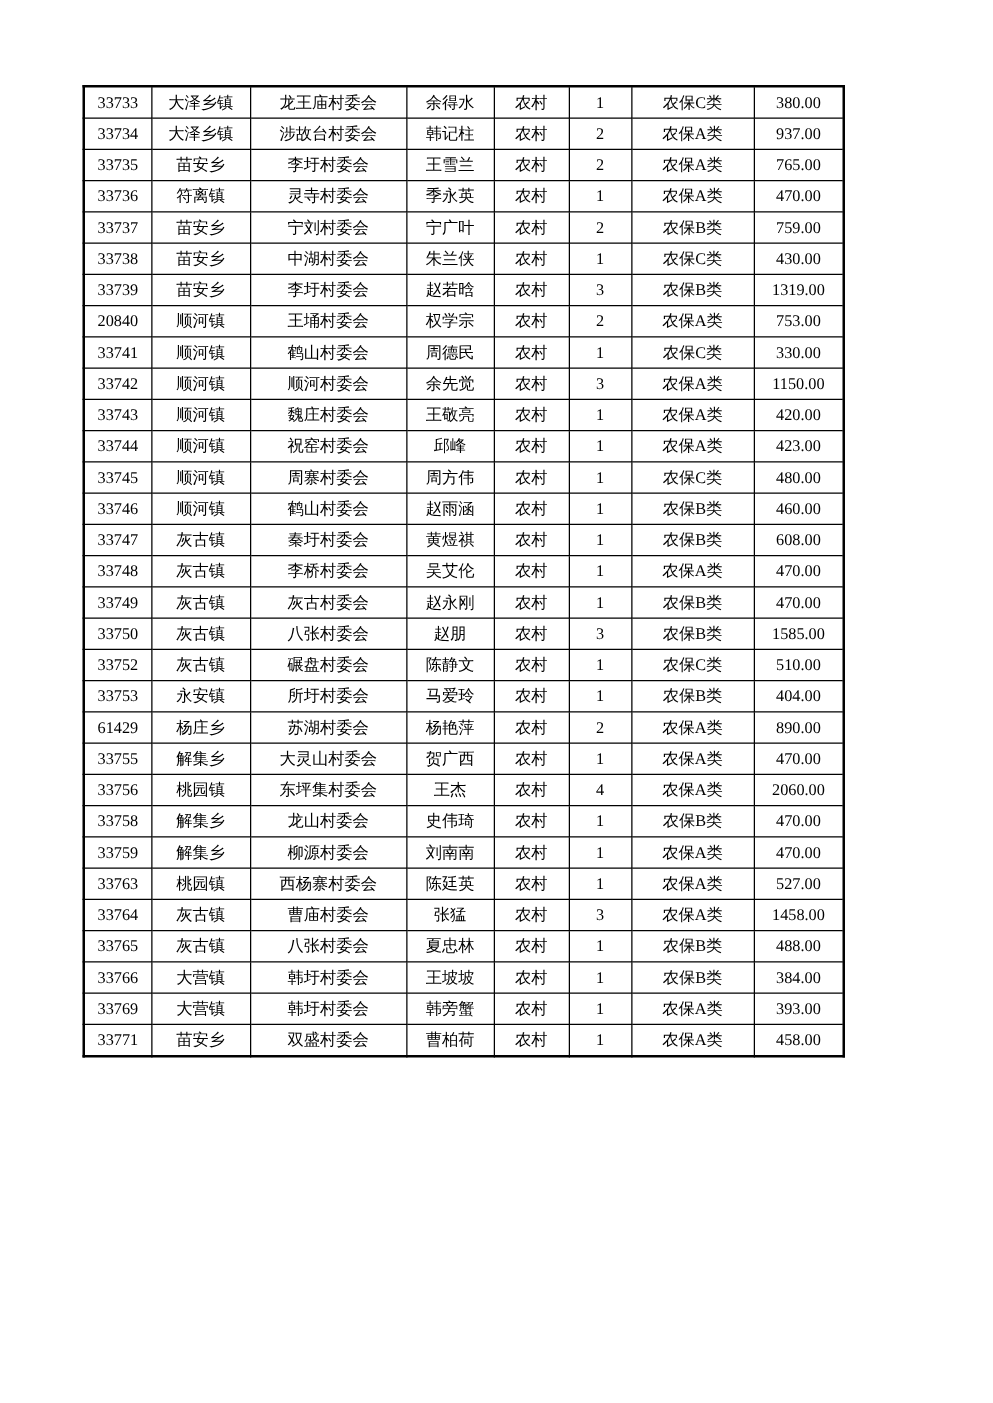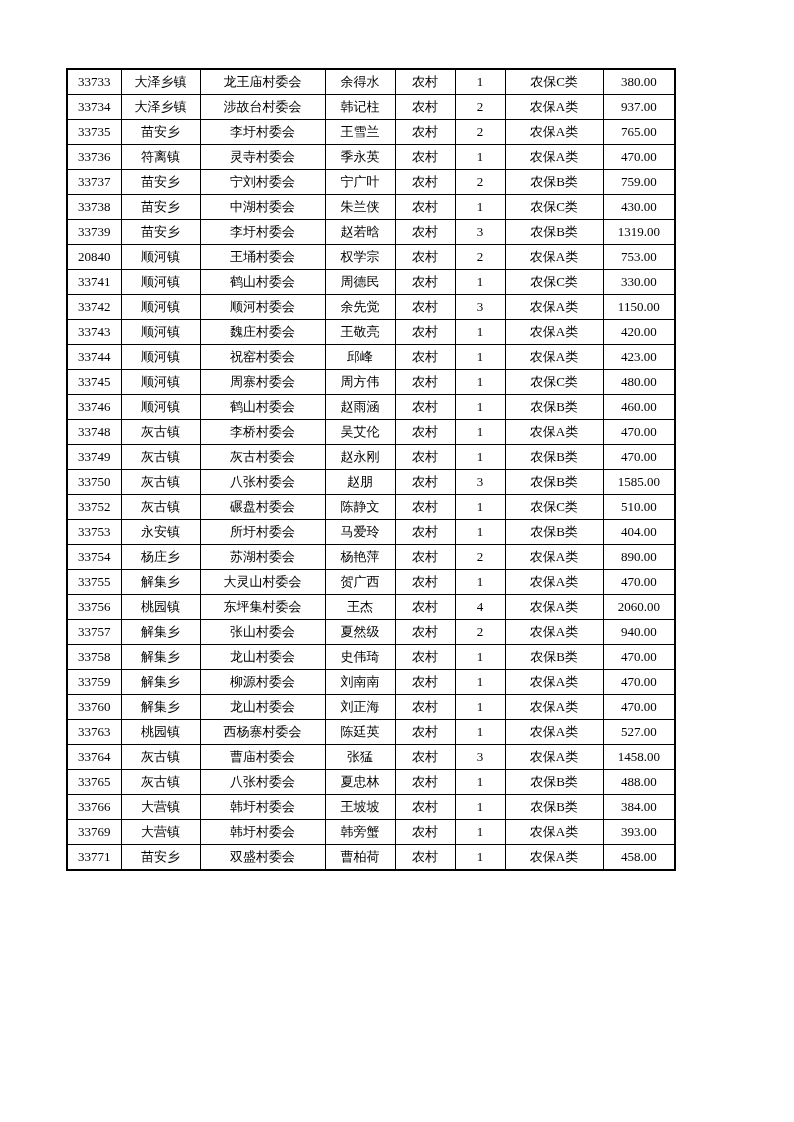--- a/index.html
+++ b/index.html
@@ -198,20 +198,30 @@
           <td>33746</td>
           <td>顺河镇</td>
           <td>鹤山村委会</td>
           <td>赵雨涵</td>
           <td>农村</td>
           <td>1</td>
           <td>农保B类</td>
           <td>460.00</td>
         </tr>
         <tr>
+          <td>33747</td>
+          <td>灰古镇</td>
+          <td>秦圩村委会</td>
+          <td>黄煜祺</td>
+          <td>农村</td>
+          <td>1</td>
+          <td>农保B类</td>
+          <td>608.00</td>
+        </tr>
+        <tr>
           <td>33748</td>
           <td>灰古镇</td>
           <td>李桥村委会</td>
           <td>吴艾伦</td>
           <td>农村</td>
           <td>1</td>
           <td>农保A类</td>
           <td>470.00</td>
         </tr>
         <tr>
@@ -248,21 +258,21 @@
           <td>33753</td>
           <td>永安镇</td>
           <td>所圩村委会</td>
           <td>马爱玲</td>
           <td>农村</td>
           <td>1</td>
           <td>农保B类</td>
           <td>404.00</td>
         </tr>
         <tr>
-          <td>33754</td>
+          <td>61429</td>
           <td>杨庄乡</td>
           <td>苏湖村委会</td>
           <td>杨艳萍</td>
           <td>农村</td>
           <td>2</td>
           <td>农保A类</td>
           <td>890.00</td>
         </tr>
         <tr>
           <td>33755</td>
@@ -278,54 +288,34 @@
           <td>33756</td>
           <td>桃园镇</td>
           <td>东坪集村委会</td>
           <td>王杰</td>
           <td>农村</td>
           <td>4</td>
           <td>农保A类</td>
           <td>2060.00</td>
         </tr>
         <tr>
-          <td>33757</td>
-          <td>解集乡</td>
-          <td>张山村委会</td>
-          <td>夏然级</td>
-          <td>农村</td>
-          <td>2</td>
-          <td>农保A类</td>
-          <td>940.00</td>
-        </tr>
-        <tr>
           <td>33758</td>
           <td>解集乡</td>
           <td>龙山村委会</td>
           <td>史伟琦</td>
           <td>农村</td>
           <td>1</td>
           <td>农保B类</td>
           <td>470.00</td>
         </tr>
         <tr>
           <td>33759</td>
           <td>解集乡</td>
           <td>柳源村委会</td>
           <td>刘南南</td>
-          <td>农村</td>
-          <td>1</td>
-          <td>农保A类</td>
-          <td>470.00</td>
-        </tr>
-        <tr>
-          <td>33760</td>
-          <td>解集乡</td>
-          <td>龙山村委会</td>
-          <td>刘正海</td>
           <td>农村</td>
           <td>1</td>
           <td>农保A类</td>
           <td>470.00</td>
         </tr>
         <tr>
           <td>33763</td>
           <td>桃园镇</td>
           <td>西杨寨村委会</td>
           <td>陈廷英</td>

